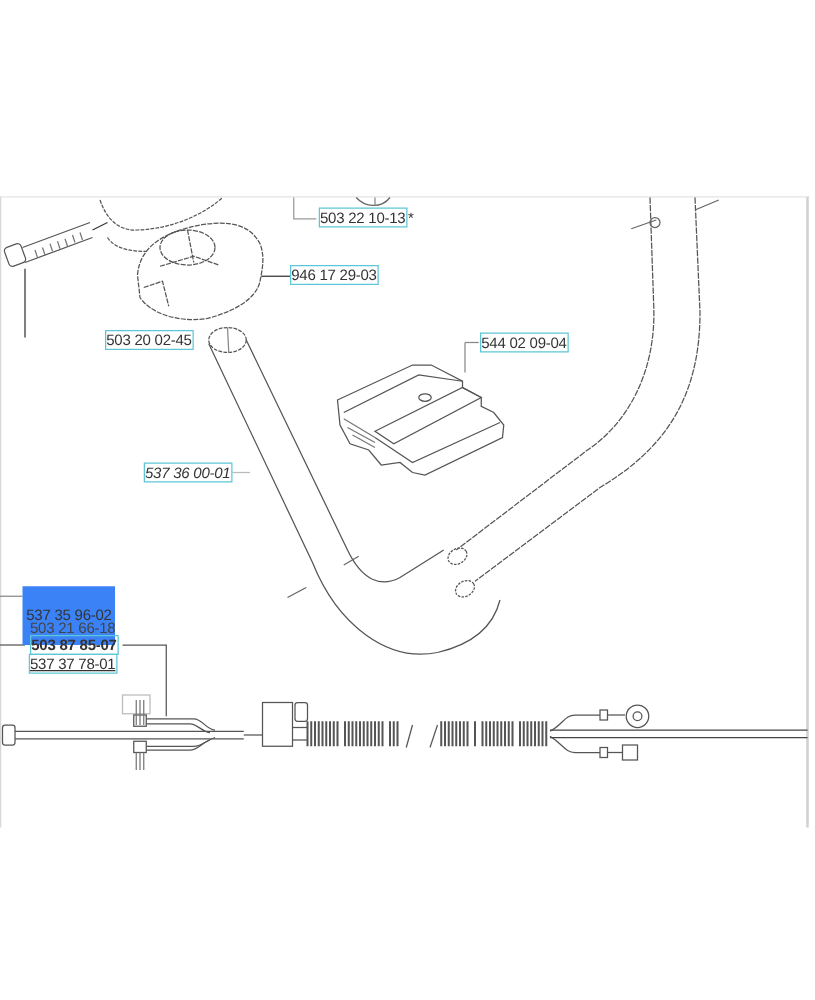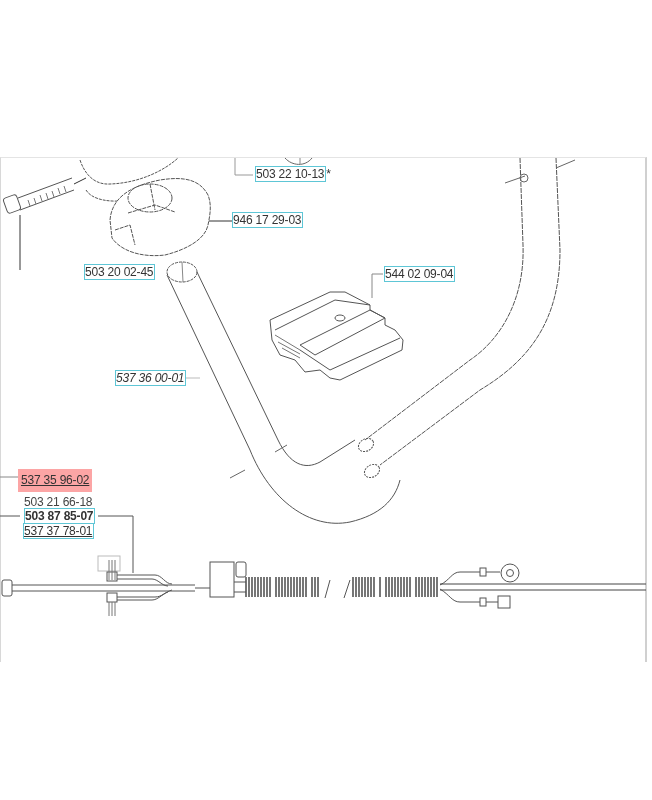--- a/index.html
+++ b/index.html
@@ -1,21 +1,21 @@
 <!DOCTYPE html>
 <html><head>
 <meta charset="utf-8">
 <style>
   html, body { margin: 0; padding: 0; background: #ffffff; }
   body { width: 652px; height: 800px; position: relative; overflow: hidden; font-family: "Liberation Sans", sans-serif; }
   .frame { position: absolute; left: 0; top: 157px; width: 647px; height: 505px; border-top: 1px solid #e4e4e4; border-right: 2px solid #d0d0d0; border-left: 1px solid #d8d8d8; box-sizing: border-box; }
   svg.drawing { position: absolute; left: 0; top: 0; width: 652px; height: 800px; }
   .label { position: absolute; font-size: 12px; color: #333; line-height: 13px; white-space: nowrap; letter-spacing: -0.2px; cursor: pointer; }
   .label .box { border: 1.5px solid #5ec6d6; padding: 0 1px 0 0; }
-  .label.hl { background: #fca5a5; padding: 5px 3px; text-decoration: underline; }
+  .label.hl { background: #3b82f6; padding: 17px 3px; }
   .label.plain { color: #444; }
   .suffix { color: #333; }
 </style>
 </head>
 <body>
 
 <div class="frame"></div>
 
 <svg class="drawing" viewBox="0 0 652 800" fill="none" stroke="#555" stroke-width="1">
 

